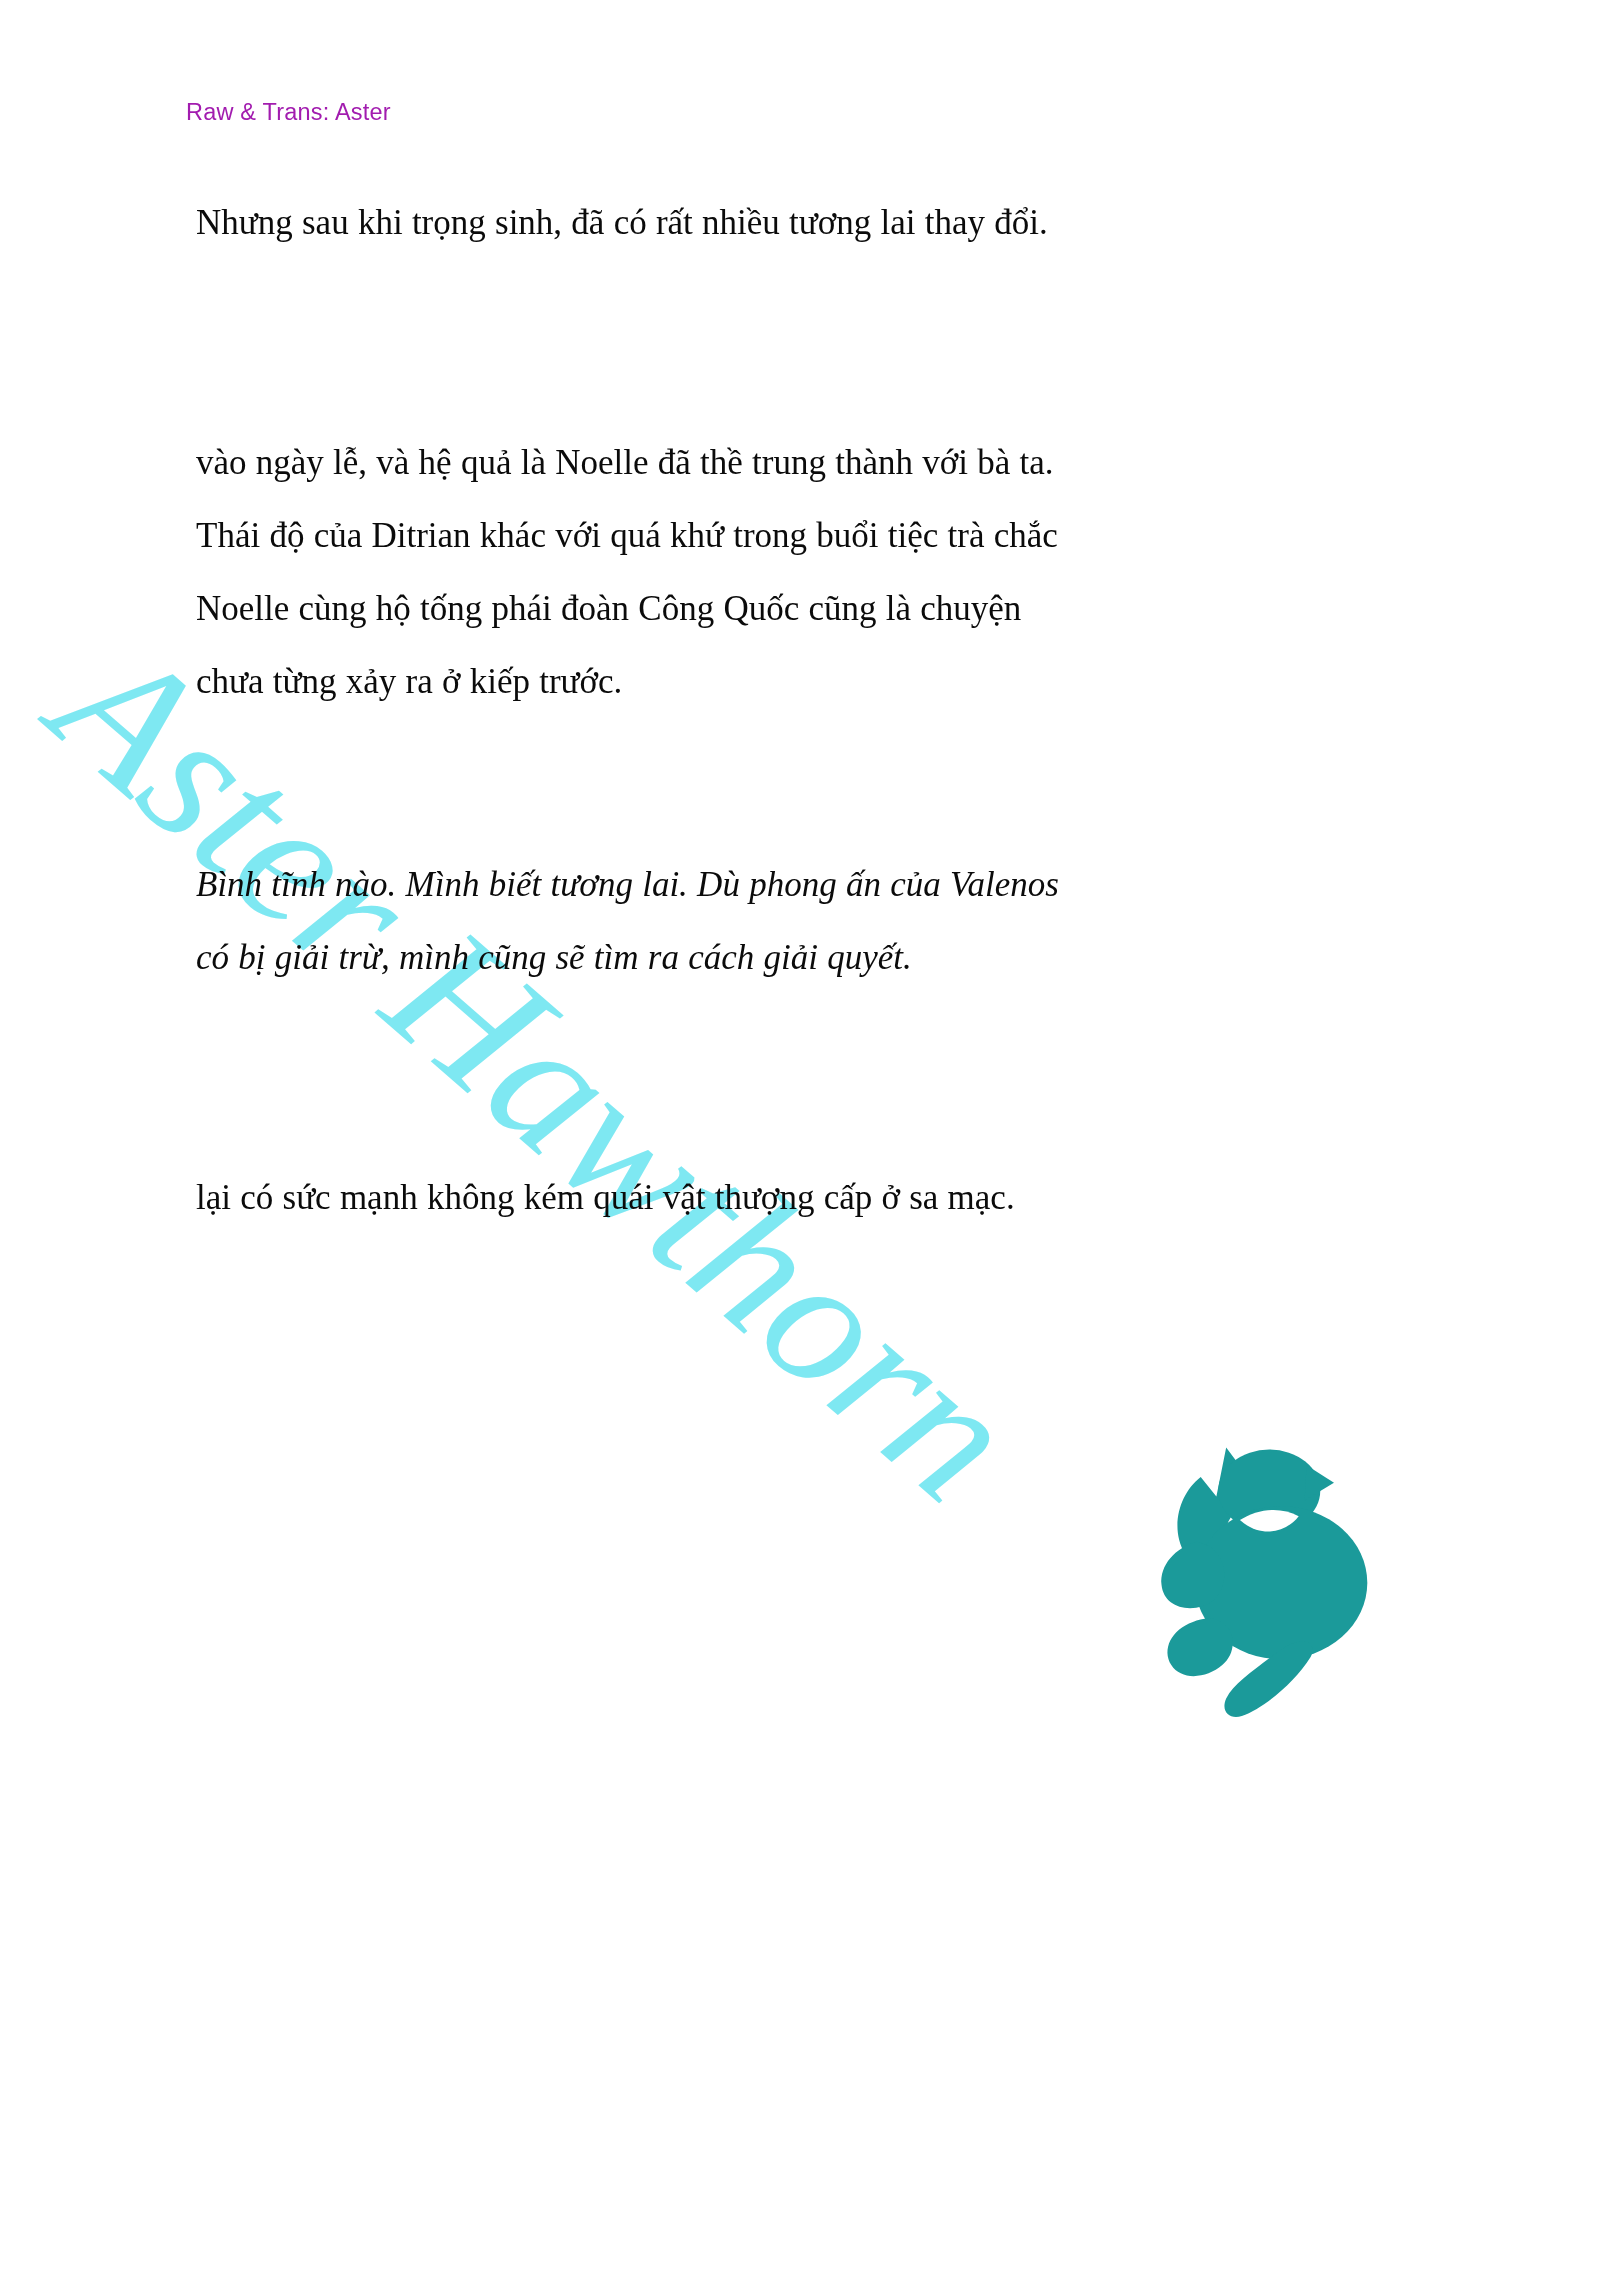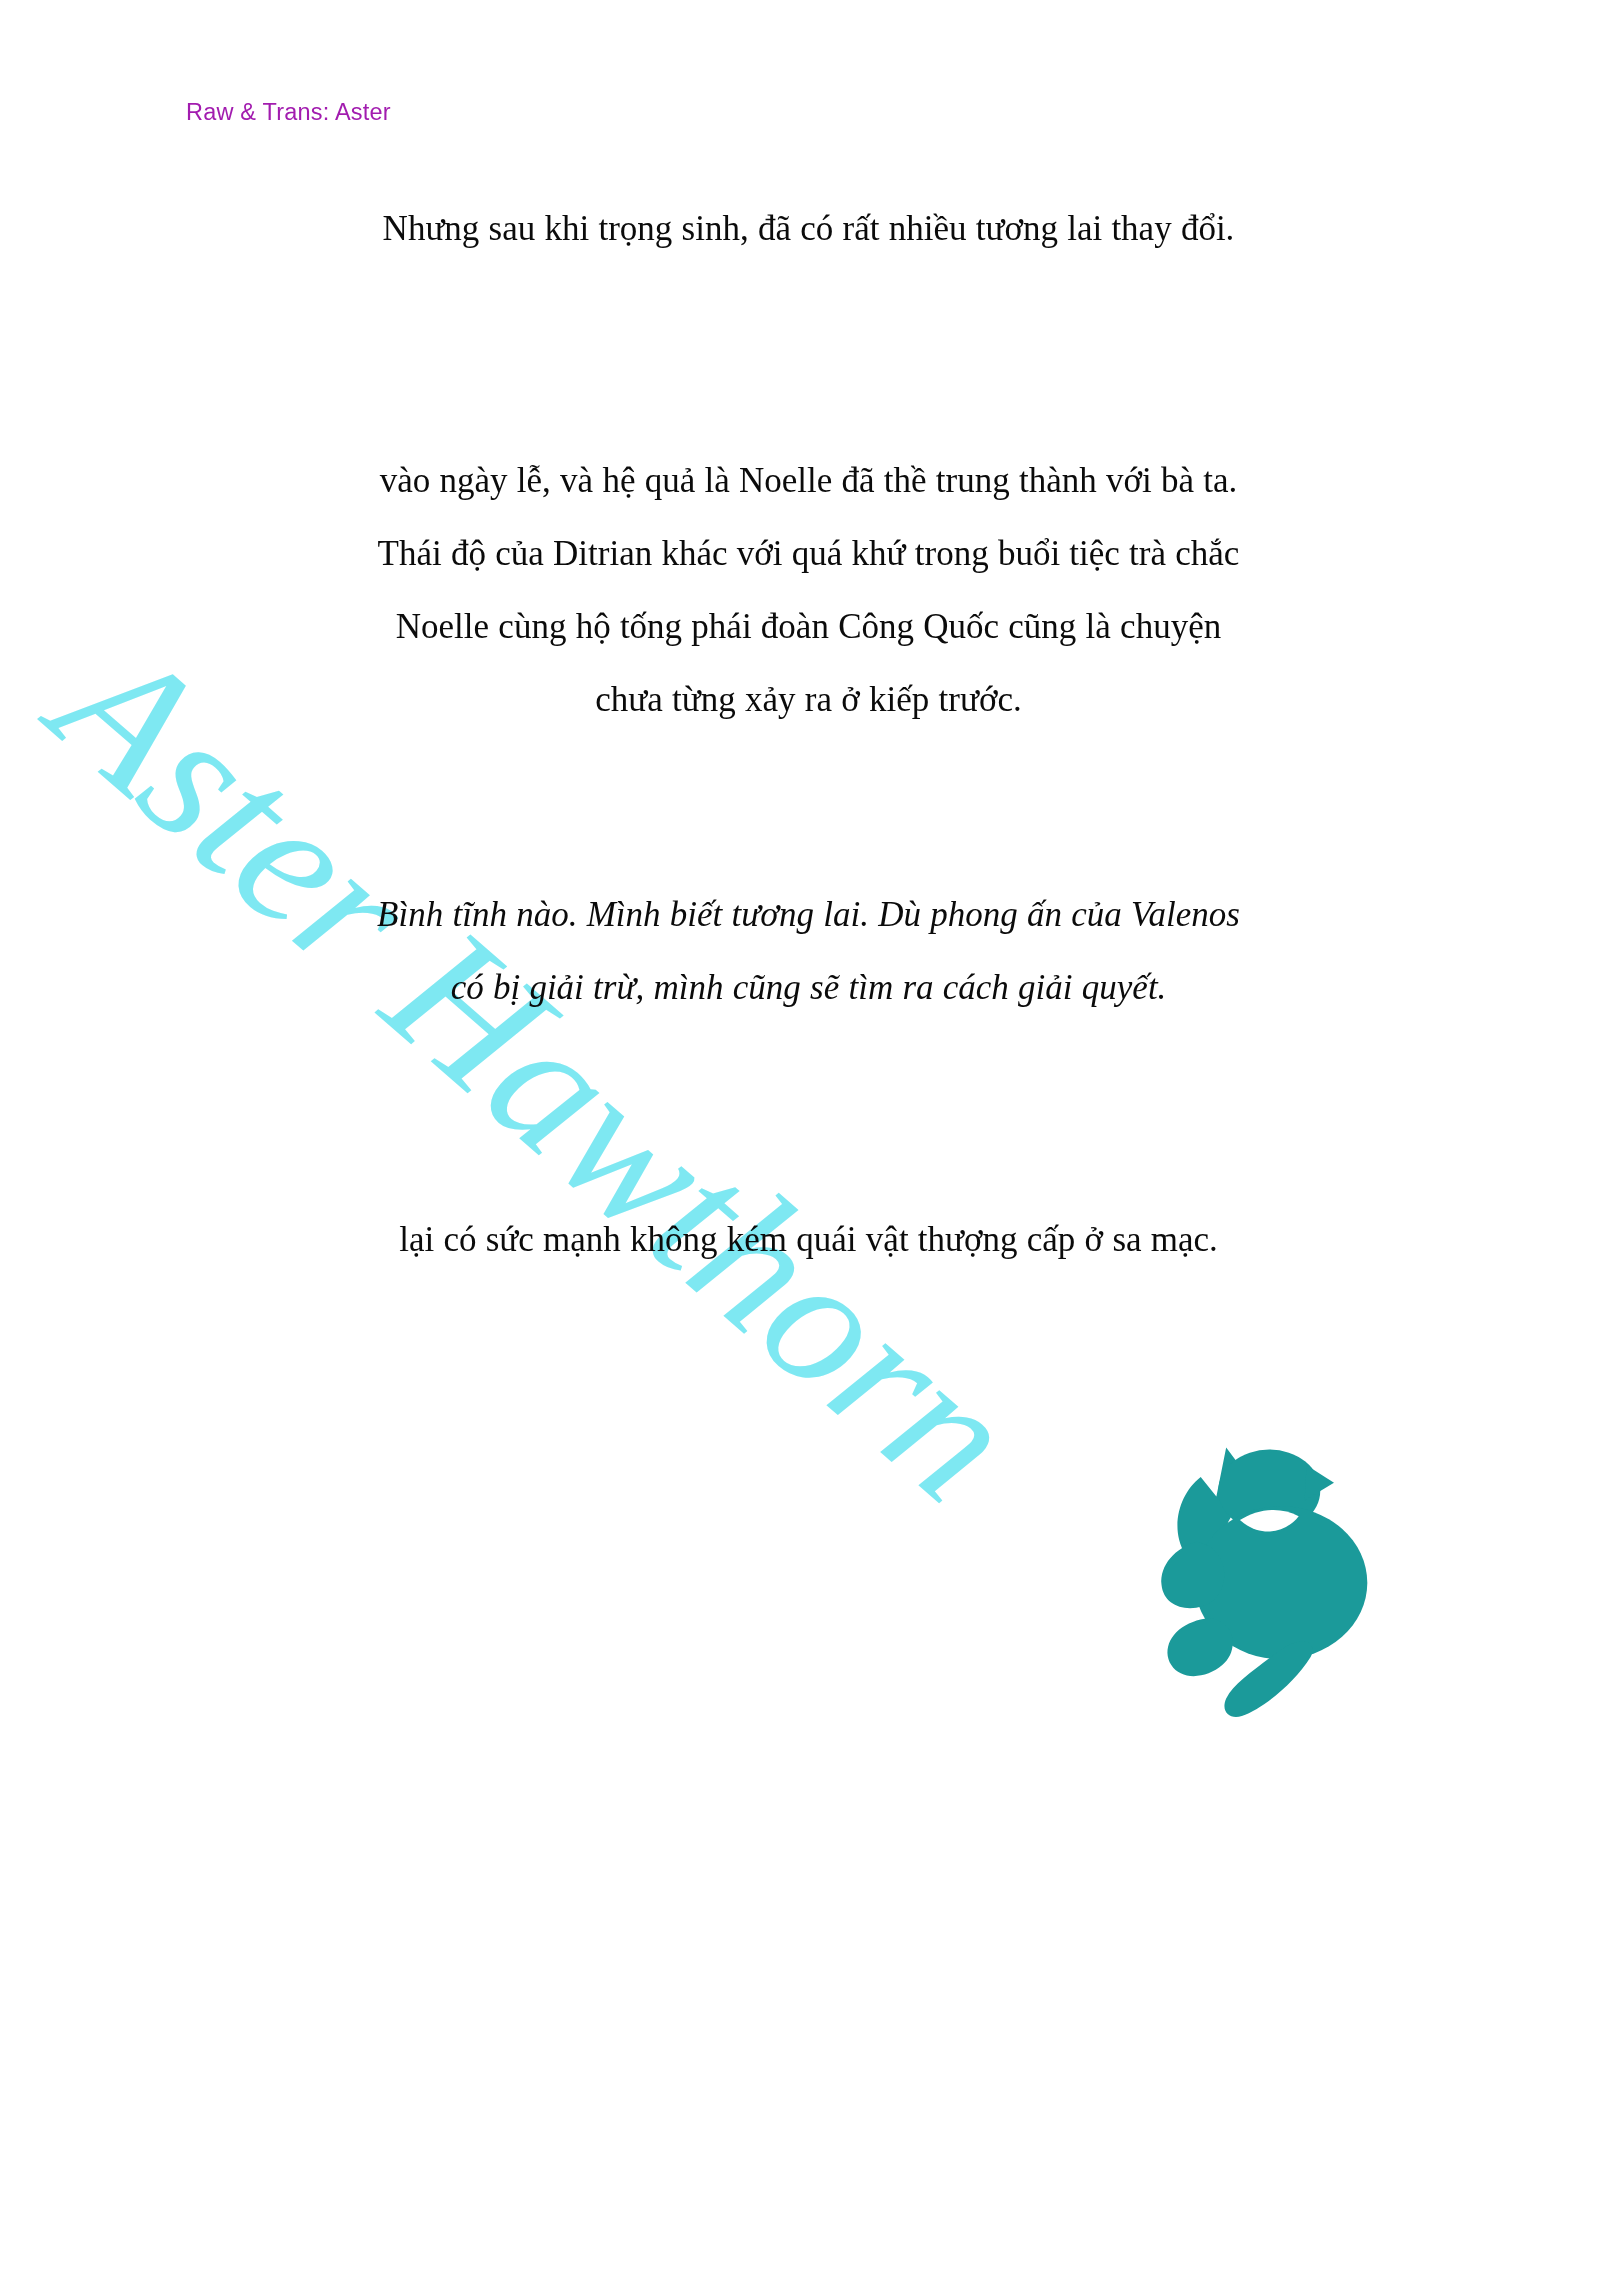--- a/index.html
+++ b/index.html
@@ -67,22 +67,22 @@
     position: absolute;
     left: 186px;
     top: 176px;
     width: 1245px;
     z-index: 4;
   }
   .para {
     font-size: 35px;
     line-height: 73px;
     color: #0b0b0b;
-    margin: 16px;
-    text-align: center;
+    margin: 10px;
+    text-align: left;
     word-spacing: 0.5px;
   }
   .para.italic {
     font-style: italic;
   }
   .spacer-lg { height: 110px; }
   .spacer-xl { height: 147px; }
   .line { display: block; }
 </style>
 </head>

